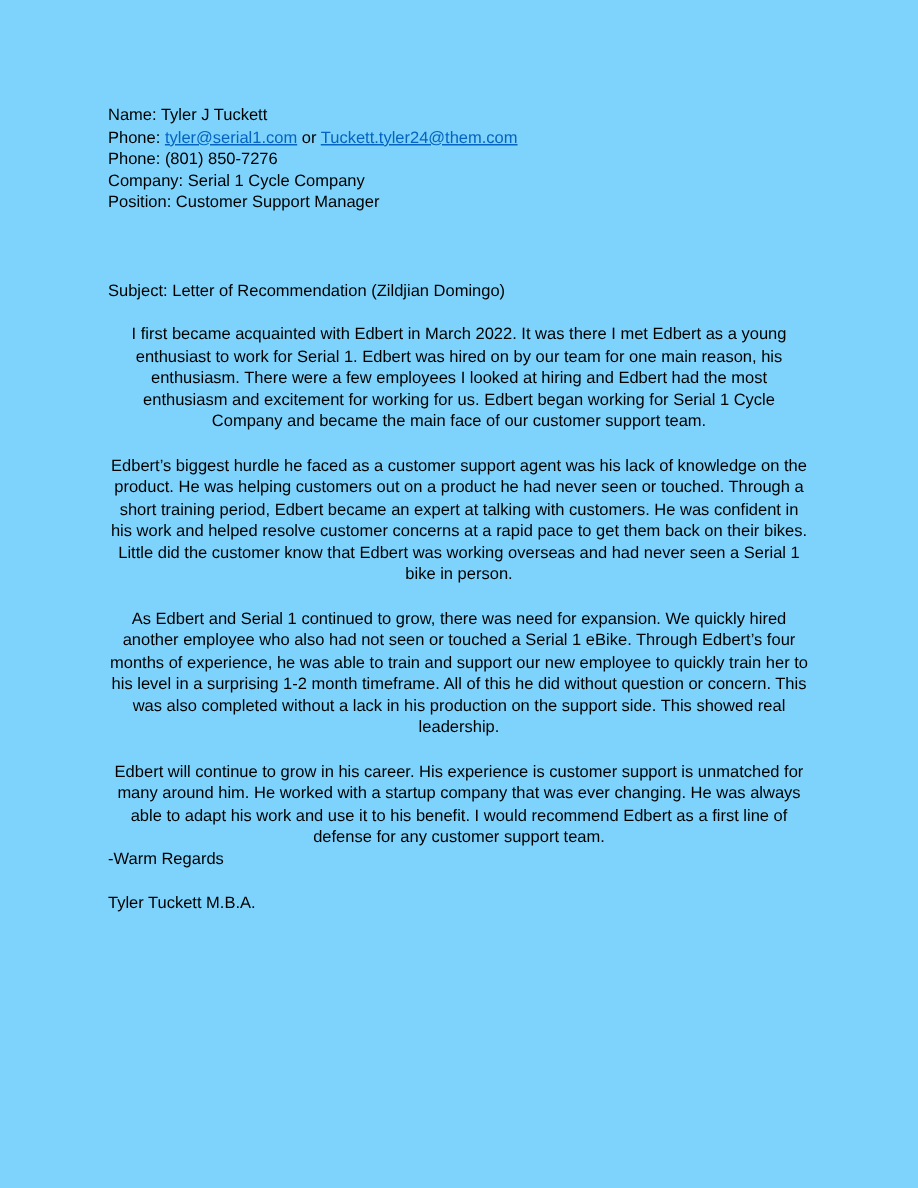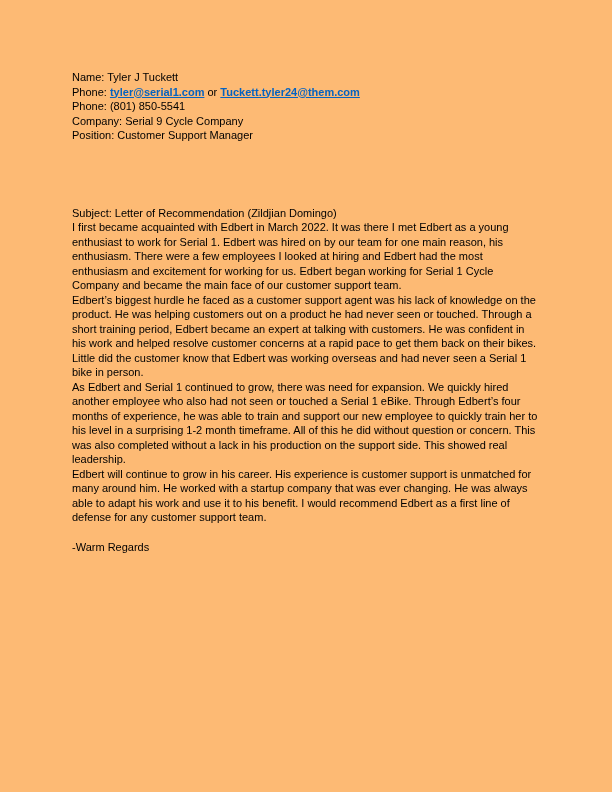--- a/index.html
+++ b/index.html
@@ -5,65 +5,65 @@
   * { margin: 0; padding: 0; box-sizing: border-box; }
   html, body {
     width: 612px;
     height: 792px;
     background: #ffffff;
     font-family: "Liberation Sans", "DejaVu Sans", sans-serif;
   }
   .page {
     width: 612px;
     height: 792px;
-    background: #fdba74;
+    background: #7dd3fc;
     padding: 70px 72px 60px 72px;
     font-size: 11px;
     line-height: 1.32;
     color: #000000;
     overflow: hidden;
   }
   .header-block { margin-bottom: 0; }
   .header-line { white-space: nowrap; }
   a.email-link {
     color: #0563c1;
     text-decoration: underline;
     cursor: pointer;
-    font-weight: bold;
   }
-  .subject-line { margin-top: 63px; }
+  .subject-line { margin-top: 44px; }
   .salutation { margin-top: 40px; }
   .intro { margin-top: 29px; }
-  .body-para { text-align: left; }
-  .closing { margin-top: 15px; }
+  .body-para { margin-top: 15px; text-align: center; }
+  .closing { }
   .signature { margin-top: 15px; }
 </style>
 </head>
 <body>
 
 <div class="page">
 
   <div class="header-block">
     <div class="header-line">Name:  Tyler J Tuckett</div>
     <div class="header-line">
       <span>Phone:  </span><a class="email-link">tyler@serial1.com</a><span> or </span><a class="email-link">Tuckett.tyler24@them.com</a>
     </div>
-    <div class="header-line">Phone: (801) 850-5541</div>
-    <div class="header-line">Company: Serial 9 Cycle Company</div>
+    <div class="header-line">Phone: (801) 850-7276</div>
+    <div class="header-line">Company: Serial 1 Cycle Company</div>
     <div class="header-line">Position: Customer Support Manager</div>
   </div>
 
   <div class="subject-line">Subject:  Letter of Recommendation (Zildjian Domingo)</div>
 
 
 
   <div class="body-para">I first became acquainted with Edbert in March 2022.  It was there I met Edbert as a young enthusiast to work for Serial 1.  Edbert was hired on by our team for one main reason, his enthusiasm.  There were a few employees I looked at hiring and Edbert had the most enthusiasm and excitement for working for us.  Edbert began working for Serial 1 Cycle Company and became the main face of our customer support team.</div>
 
   <div class="body-para">Edbert’s biggest hurdle he faced as a customer support agent was his lack of knowledge on the product.  He was helping customers out on a product he had never seen or touched.  Through a short training period, Edbert became an expert at talking with customers.  He was confident in his work and helped resolve customer concerns at a rapid pace to get them back on their bikes.  Little did the customer know that Edbert was working overseas and had never seen a Serial 1 bike in person.</div>
 
   <div class="body-para">As Edbert and Serial 1 continued to grow, there was need for expansion.  We quickly hired another employee who also had not seen or touched a Serial 1 eBike.  Through Edbert’s four months of experience, he was able to train and support our new employee to quickly train her to his level in a surprising 1-2 month timeframe.  All of this he did without question or concern.  This was also completed without a lack in his production on the support side.  This showed real leadership.</div>
 
   <div class="body-para">Edbert will continue to grow in his career.  His experience is customer support is unmatched for many around him.  He worked with a startup company that was ever changing.  He was always able to adapt his work and use it to his benefit.  I would recommend Edbert as a first line of defense for any customer support team.</div>
 
   <div class="closing">-Warm Regards</div>
 
+  <div class="signature">Tyler Tuckett  M.B.A.</div>
 
 </div>
 
 </body></html>

